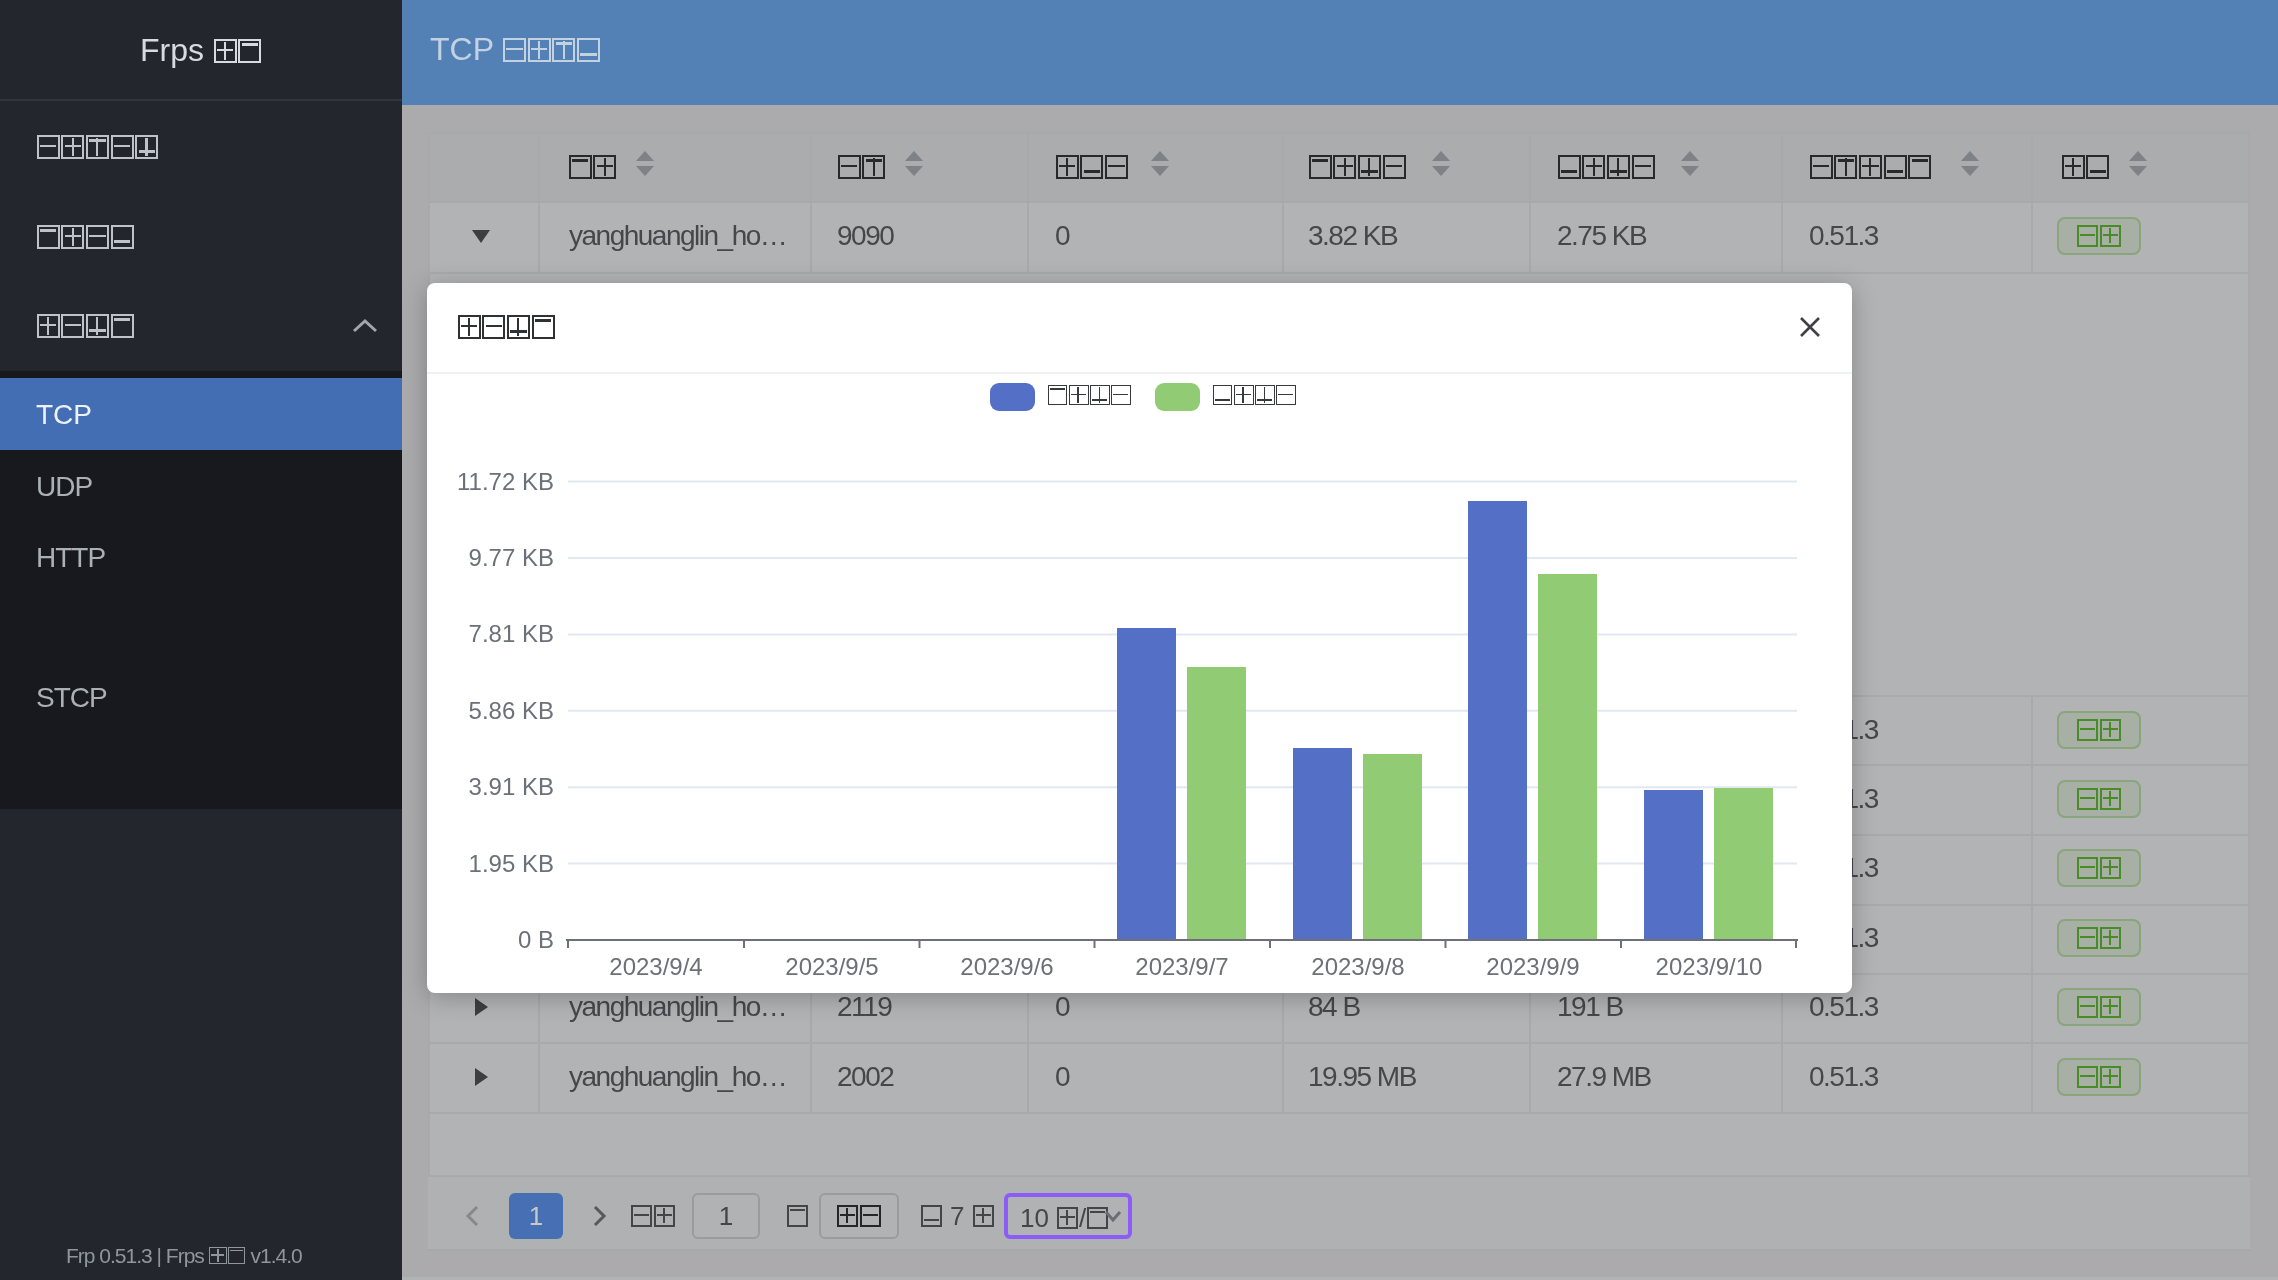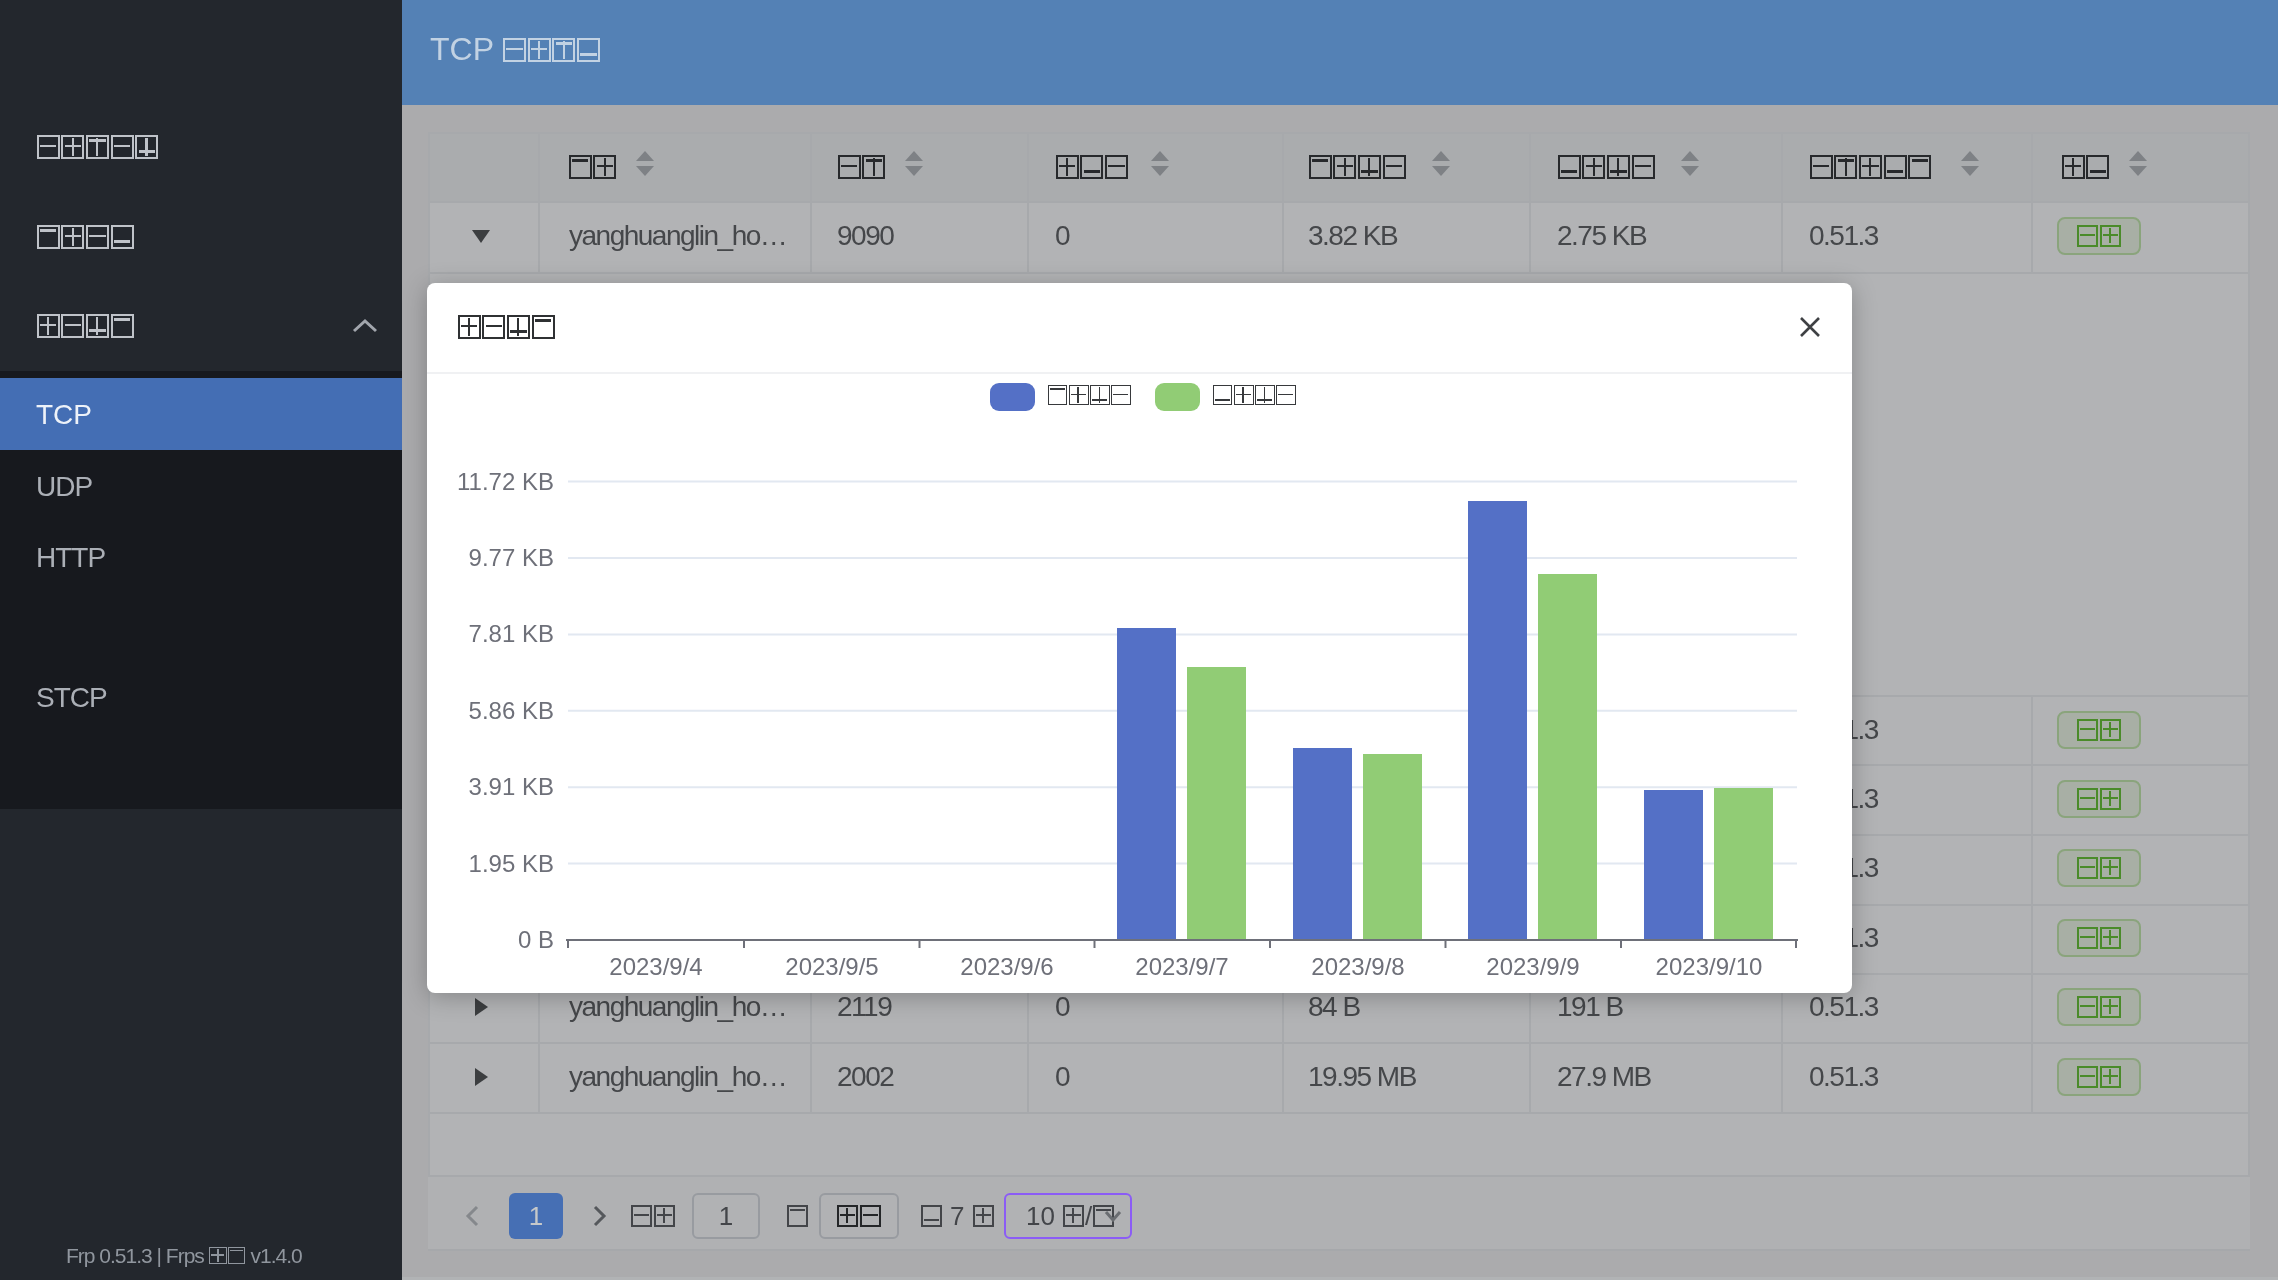--- a/index.html
+++ b/index.html
@@ -43,20 +43,21 @@
 .lgr{position:absolute;top:100px;width:45px;height:28px;border-radius:9px}
 .lgt{position:absolute;top:99px;font-size:24px;color:#37393c;white-space:nowrap}
 </style></head><body>
 <div id="app">
 
 <div id="hdr">
       <div class="t">TCP <span style="font-size:28px"><b class="h"></b><b class="h gv"></b><b class="h gt gv"></b><b class="h gb"></b></span></div>
     </div>
 
 <div id="side">
+  <div class="title">Frps <span style="font-size:28px"><b class="h gv"></b><b class="h gt"></b></span></div>
   <div class="mitem" style="top:132px"><b class="h"></b><b class="h gv"></b><b class="h gt gv"></b><b class="h"></b><b class="h gb gv"></b></div>
   <div class="mitem" style="top:222px"><b class="h gt"></b><b class="h gv"></b><b class="h"></b><b class="h gb"></b></div>
   <div class="mitem" style="top:311px"><b class="h gv"></b><b class="h"></b><b class="h gb gv"></b><b class="h gt"></b></div>
   <svg class="abs" style="left:352px;top:318px" width="26" height="16" viewBox="0 0 26 16">
         <polyline points="2,13 13,3 24,13" fill="none" stroke="#a2a6ad" stroke-width="3"></polyline>
       </svg>
   <div id="sub">
     <div id="tcp">
           <div style="position:absolute;left:36px;top:21px;font-size:28px;color:#edf2f9">TCP</div>
         </div>
@@ -177,21 +178,21 @@
     </svg>
 <div class="pbox" style="left:509px;width:54px;background:#466fb4;text-align:center;line-height:46px;font-size:26px;color:#c6c8ca">1</div>
 <svg class="abs" style="left:588px;top:1204px" width="22" height="24" viewBox="0 0 22 24">
       <polyline points="7,3 16,12 7,21" fill="none" stroke="#55585c" stroke-width="3"></polyline>
     </svg>
 <div class="pgtxt" style="left:630px;top:1201px"><b class="h"></b><b class="h gv"></b></div>
 <div class="pbox" style="left:692px;width:68px;background:#b1b2b4;border:2px solid #989ba0;text-align:center;line-height:42px;font-size:26px;color:#434549">1</div>
 <div class="pgtxt" style="left:786px;top:1201px"><b class="h gt"></b></div>
 <div class="pbox" style="left:819px;width:80px;background:#b1b2b4;border:2px solid #989ba0;text-align:center;line-height:42px;font-size:26px;color:#242628;font-weight:bold"><b class="h gv"></b><b class="h"></b></div>
 <div class="pgtxt" style="left:920px;top:1201px"><b class="h gb"></b> 7 <b class="h gv"></b></div>
-<div class="pbox" style="left:1004px;width:128px;background:#b1b2b4;border:2px solid #8b5cf6;font-size:26px;color:#434549;line-height:42px;padding-left:20px">10 <b class="h gv"></b>/<b class="h gt"></b></div>
+<div class="pbox" style="left:1004px;width:128px;background:#b1b2b4;border:4px solid #8b5cf6;font-size:26px;color:#434549;line-height:42px;padding-left:12px">10 <b class="h gv"></b>/<b class="h gt"></b></div>
 <svg class="abs" style="left:1103px;top:1209px" width="20" height="14" viewBox="0 0 20 14">
       <polyline points="3,3 10,11 17,3" fill="none" stroke="#6a6d71" stroke-width="3"></polyline>
     </svg>
 <div class="abs" style="left:402px;top:1277px;width:1876px;height:3px;background:#b1b3b5"></div>
 
 <div id="modal">
 <div class="mt"><b class="h gv"></b><b class="h"></b><b class="h gb gv"></b><b class="h gt"></b></div>
 <svg class="abs" style="left:1372px;top:33px" width="22" height="22" viewBox="0 0 22 22">
         <path d="M2,2 L20,20 M20,2 L2,20" stroke="#3f4144" stroke-width="2.6" fill="none"></path>
       </svg>

